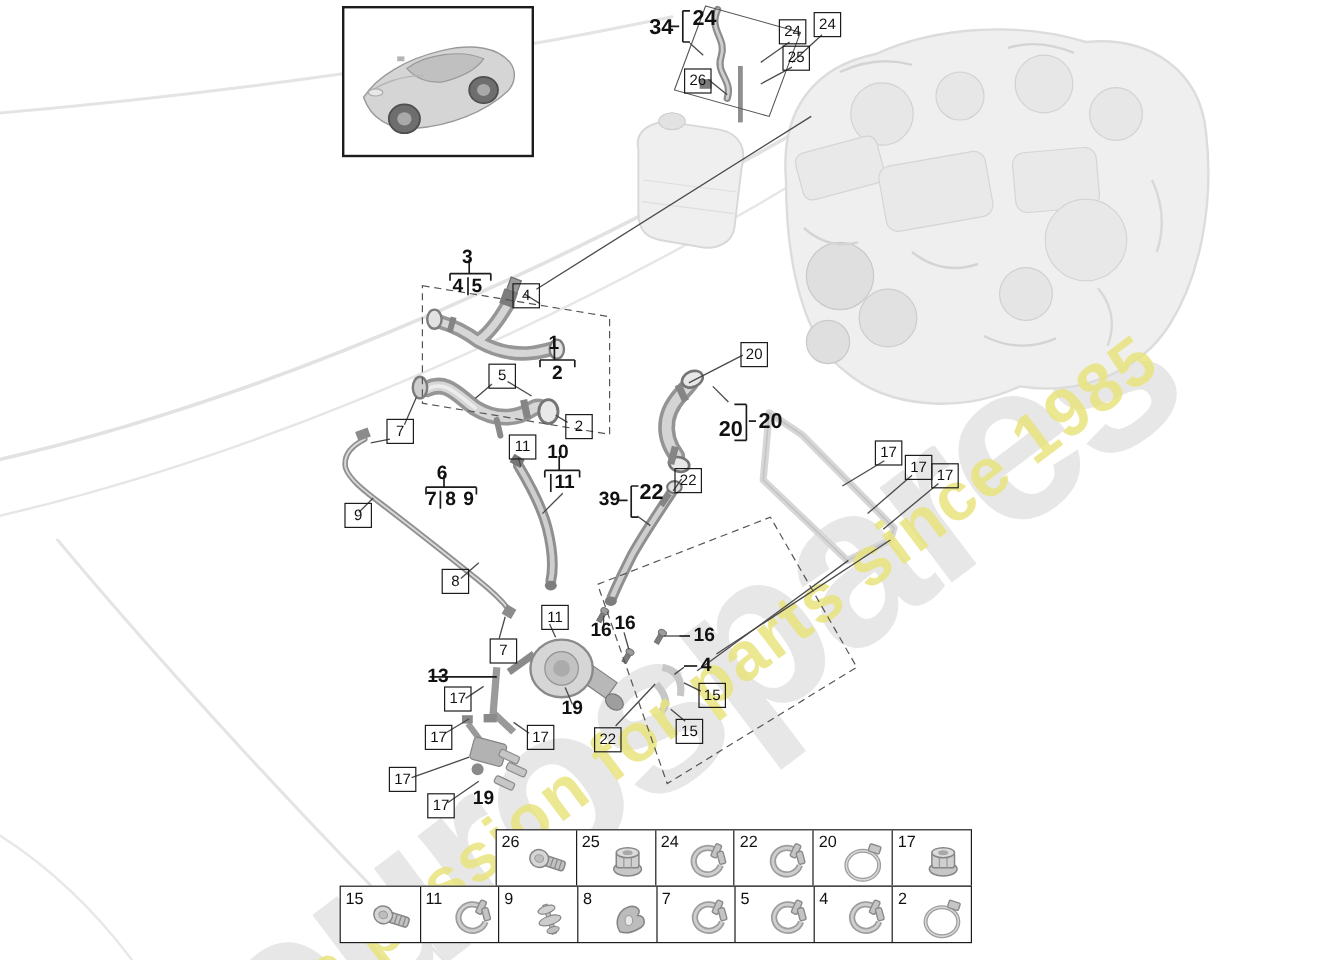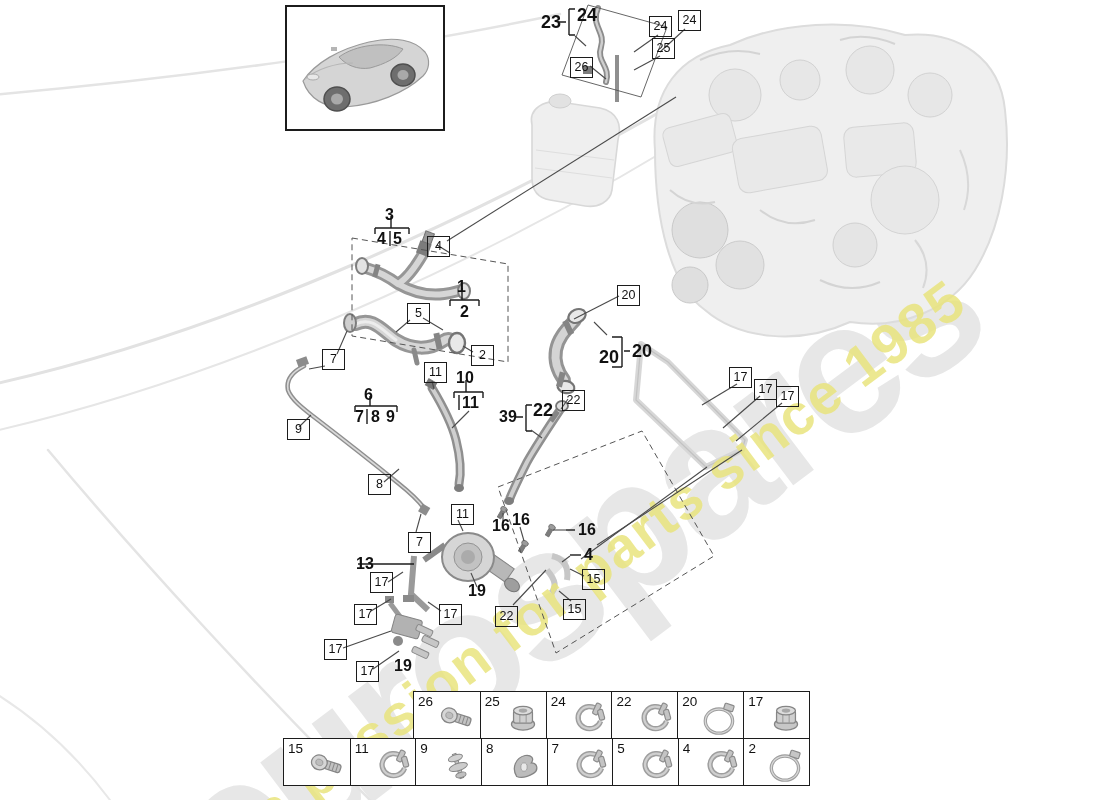--- a/index.html
+++ b/index.html
@@ -276,21 +276,21 @@
   <div class="cbox" style="left:356px;top:661px">17</div>
   <div class="cbox" style="left:617px;top:285px">20</div>
   <div class="cbox" style="left:562px;top:390px">22</div>
   <div class="cbox" style="left:495px;top:606px">22</div>
   <div class="cbox" style="left:582px;top:569px">15</div>
   <div class="cbox" style="left:563px;top:599px">15</div>
   <div class="cbox" style="left:729px;top:367px">17</div>
   <div class="cbox" style="left:754px;top:379px">17</div>
   <div class="cbox" style="left:776px;top:386px">17</div>
 
-  <div class="lbl big" style="left:541px;top:13px">23</div>
+  <div class="lbl big" style="left:541px;top:13px">34</div>
   <div class="lbl big" style="left:577px;top:6px">24</div>
   <div class="lbl" style="left:385px;top:207px">3</div>
   <div class="lbl" style="left:377px;top:231px">4</div>
   <div class="lbl" style="left:393px;top:231px">5</div>
   <div class="lbl" style="left:457px;top:279px">1</div>
   <div class="lbl" style="left:460px;top:304px">2</div>
   <div class="lbl" style="left:364px;top:387px">6</div>
   <div class="lbl" style="left:355px;top:409px">7</div>
   <div class="lbl" style="left:371px;top:409px">8</div>
   <div class="lbl" style="left:386px;top:409px">9</div>

